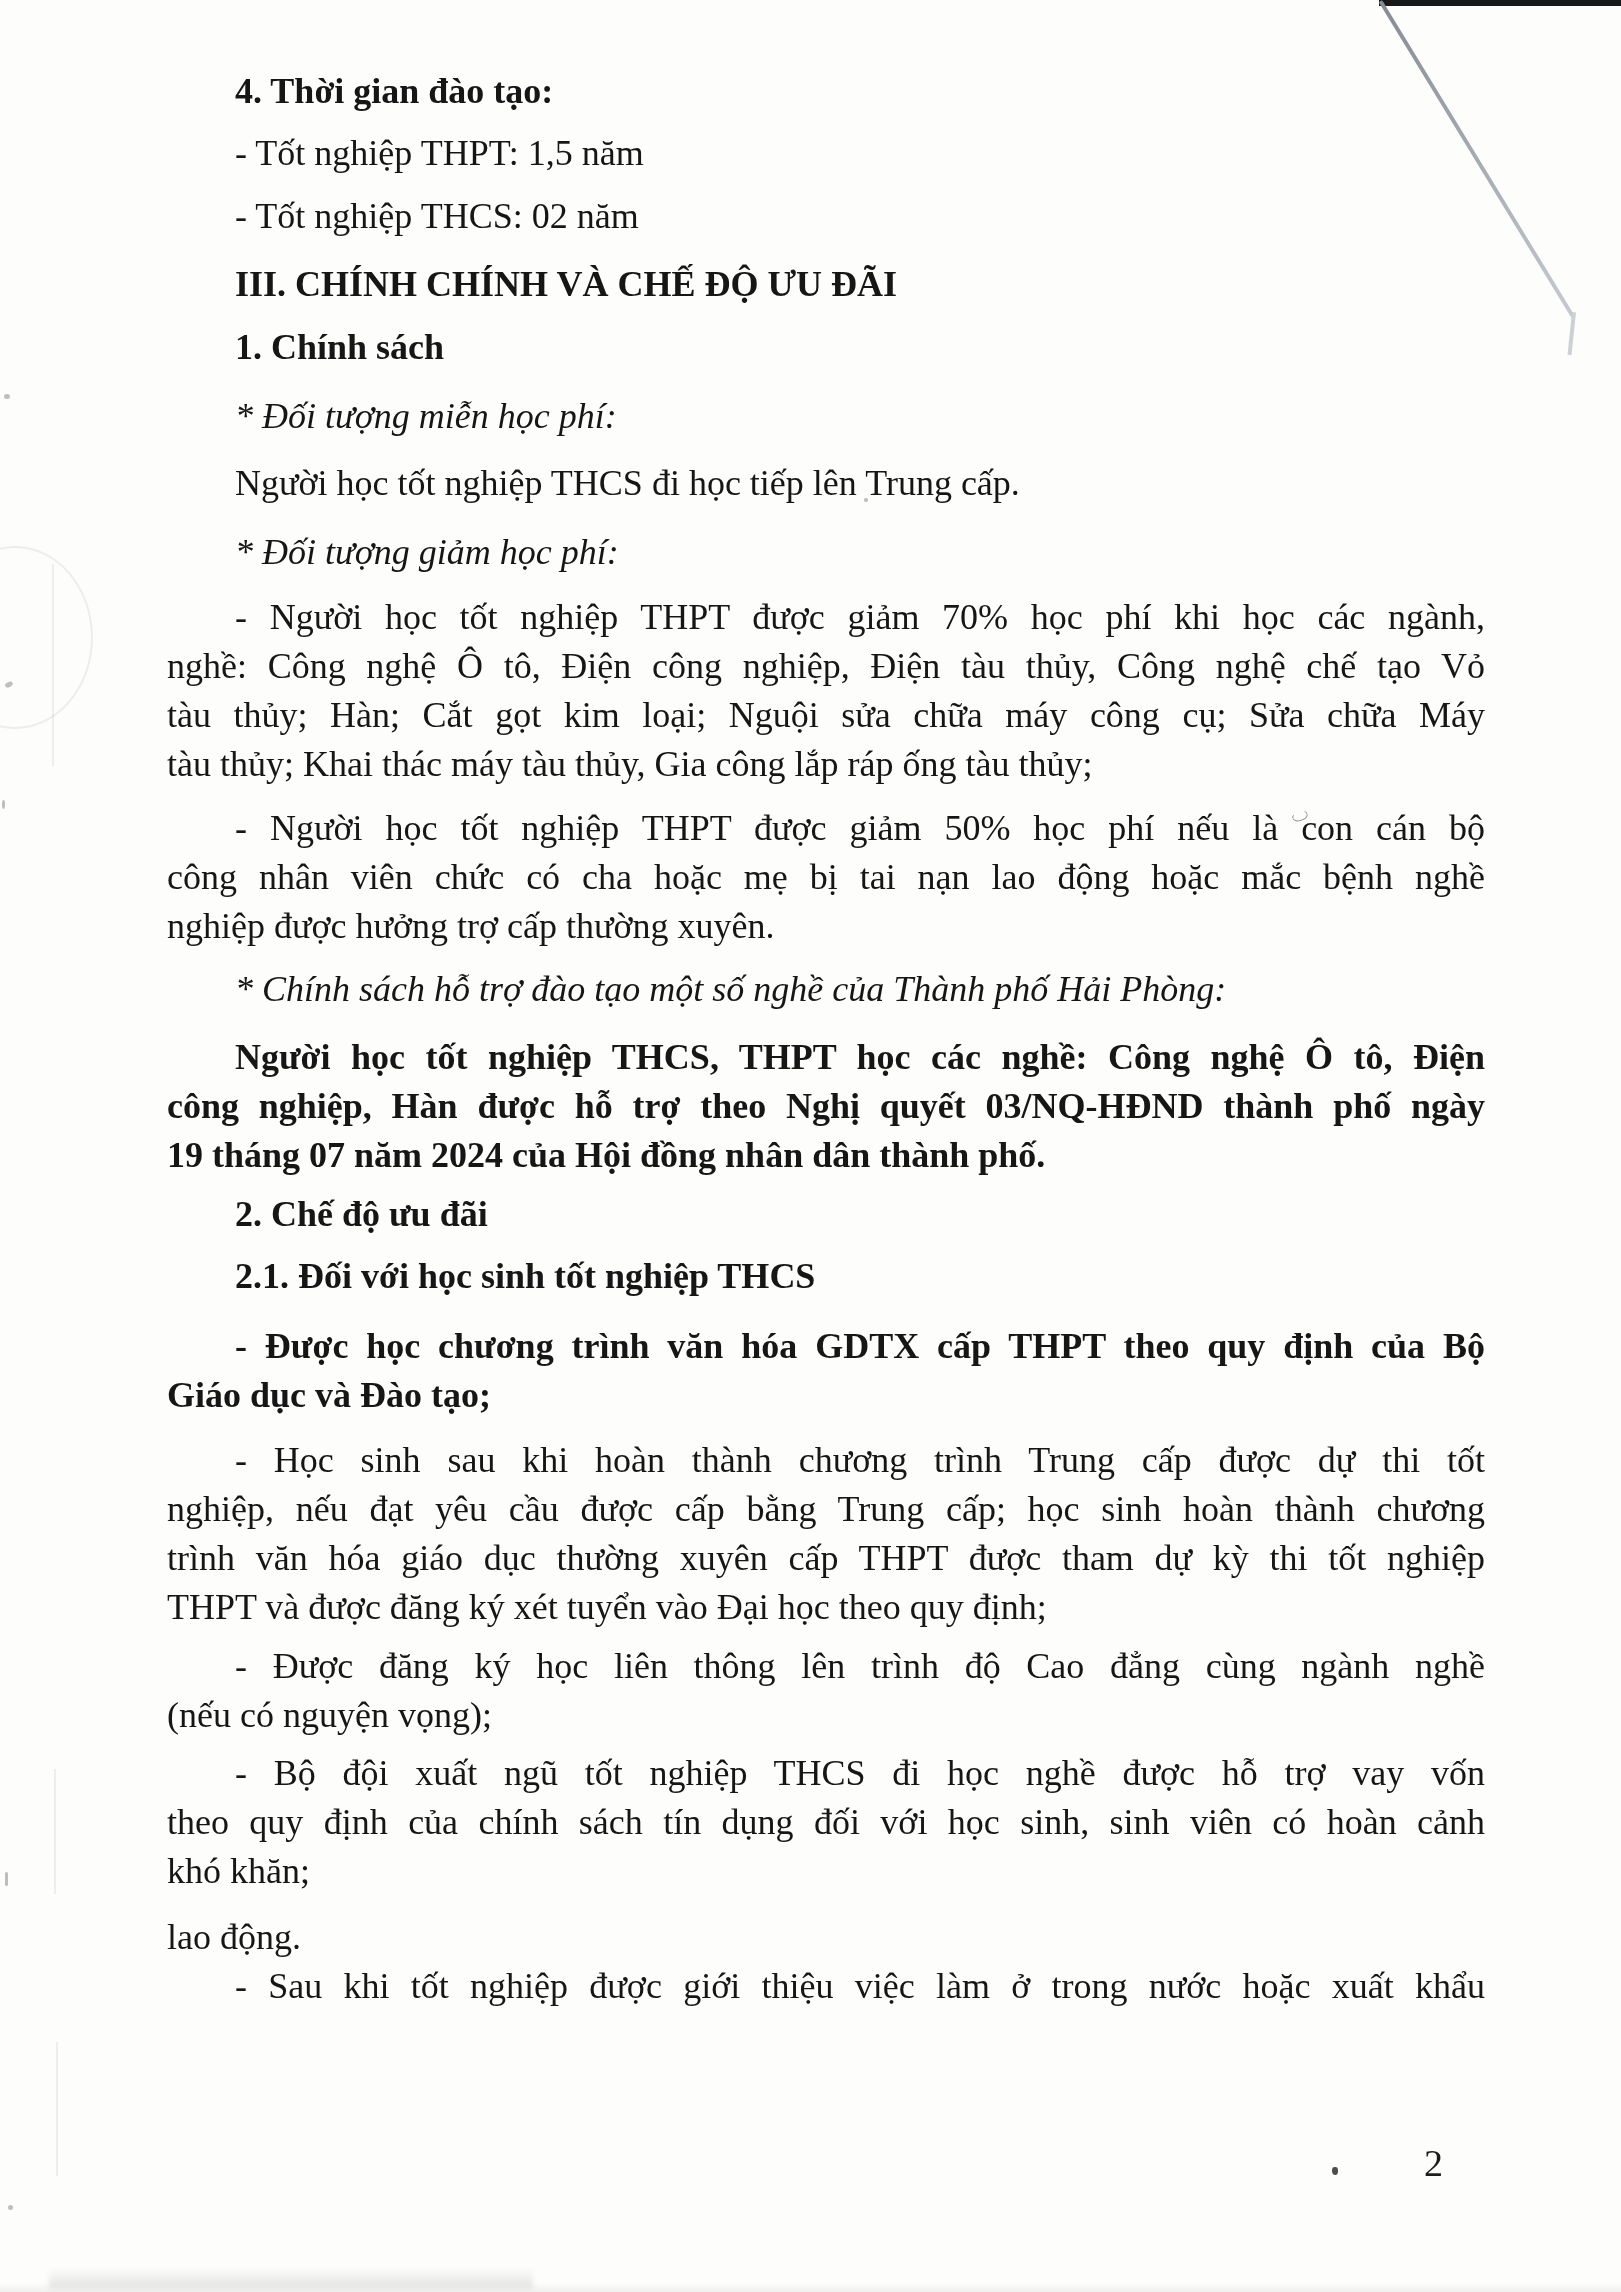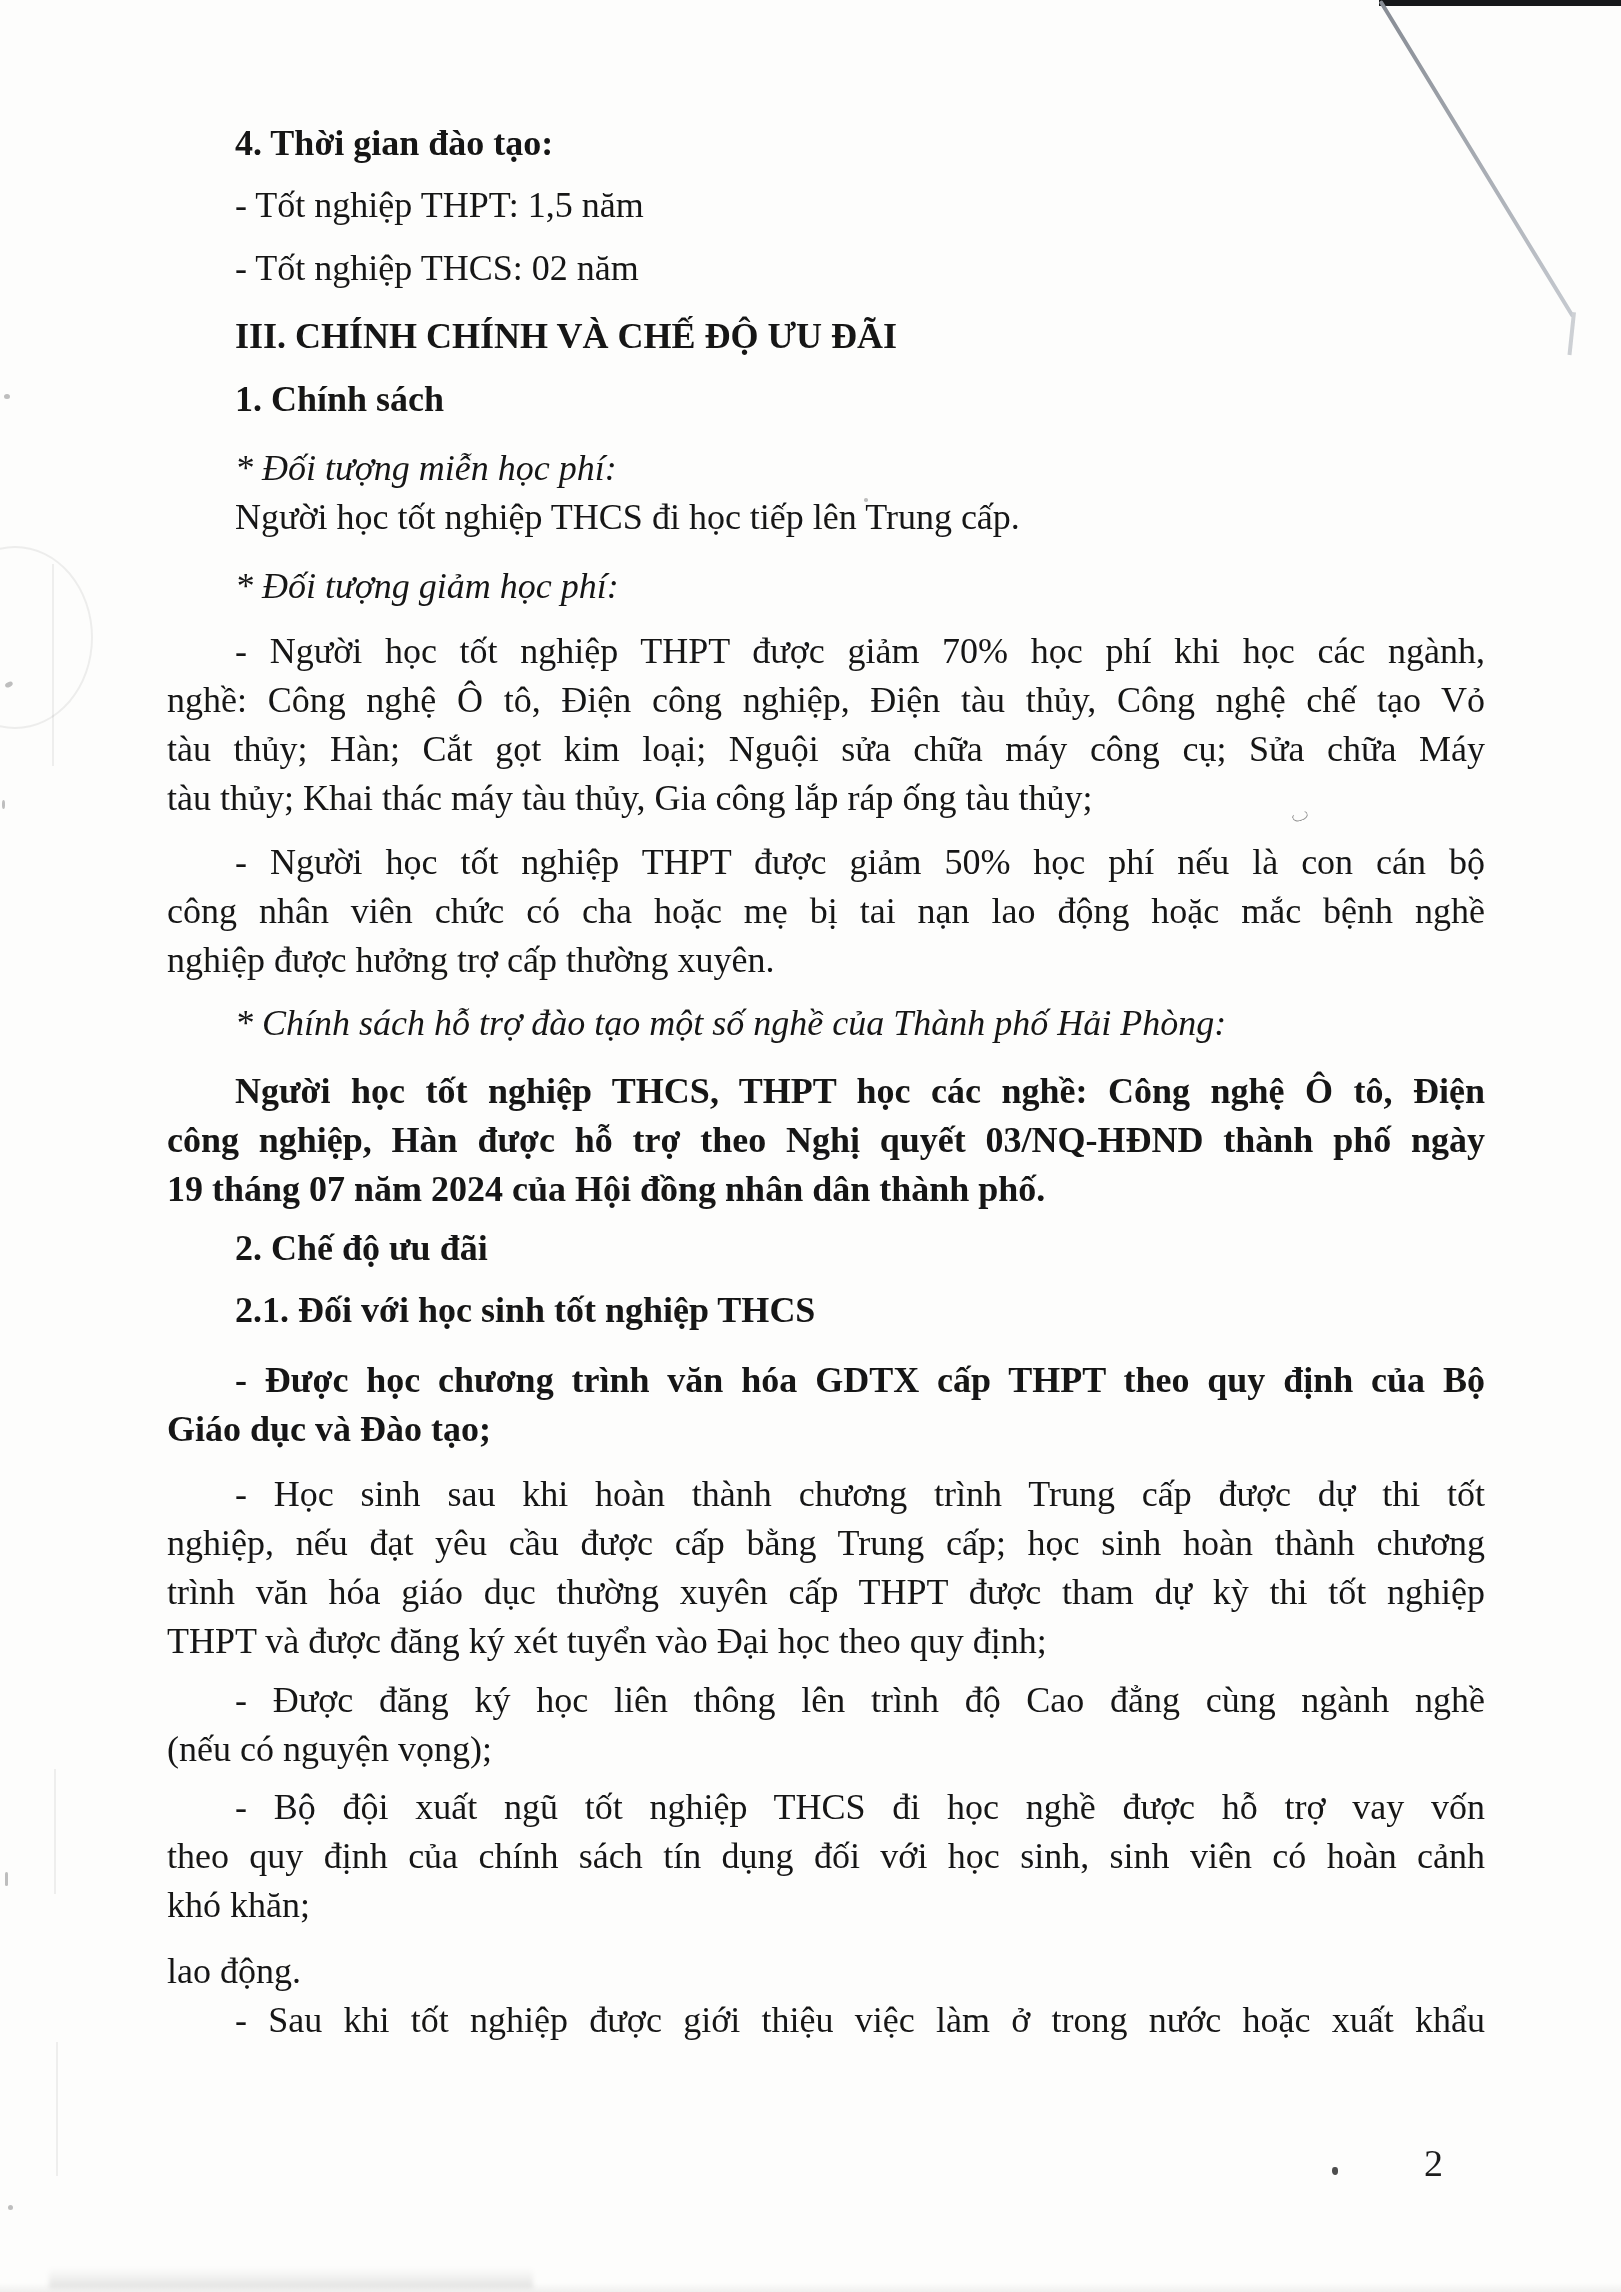--- a/index.html
+++ b/index.html
@@ -9,33 +9,33 @@
     overflow:hidden;
     position:relative;
     font-family:"Liberation Serif","DejaVu Serif",serif;
     color:#161616;
   }
   .page{position:absolute;inset:0;}
   .content{
     position:absolute;left:0;top:0;
     box-sizing:border-box;
     width:1621px;
-    padding:119px 136px 0 167px;
+    padding:67px 136px 0 167px;
     font-size:36px;
     line-height:49px;
   }
   .block{margin:0;}
   .tline{white-space:nowrap;}
   .tline.first{text-indent:68px;}
   .tline.just{text-align:justify;text-align-last:justify;}
   .heading{font-weight:700;}
   .heading-italic{font-weight:400;font-style:italic;}
   
   #b2{margin-top:13.4px;} #b3{margin-top:13.4px;} #b4{margin-top:19.7px;}
-  #b5{margin-top:13.4px;} #b6{margin-top:19.7px;} #b7{margin-top:0;}
+  #b5{margin-top:13.4px;} #b6{margin-top:19.7px;} #b7{margin-top:18px;}
   #b8{margin-top:20.6px;} #b9{margin-top:16px;} #b10{margin-top:15px;}
   #b11{margin-top:13.4px;} #b12{margin-top:19.7px;font-weight:bold;} #b13{margin-top:9.9px;}
   #b14{margin-top:12.5px;} #b15{margin-top:21px;font-weight:bold;} #b16{margin-top:16px;}
   #b17{margin-top:9.9px;} #b18{margin-top:9.9px;} #b19{margin-top:17px;}
 
   .footer-page-num{
     position:absolute;left:1424px;top:2142px;
     font-size:38px;line-height:43px;color:#1c1c1c;
   }
   

